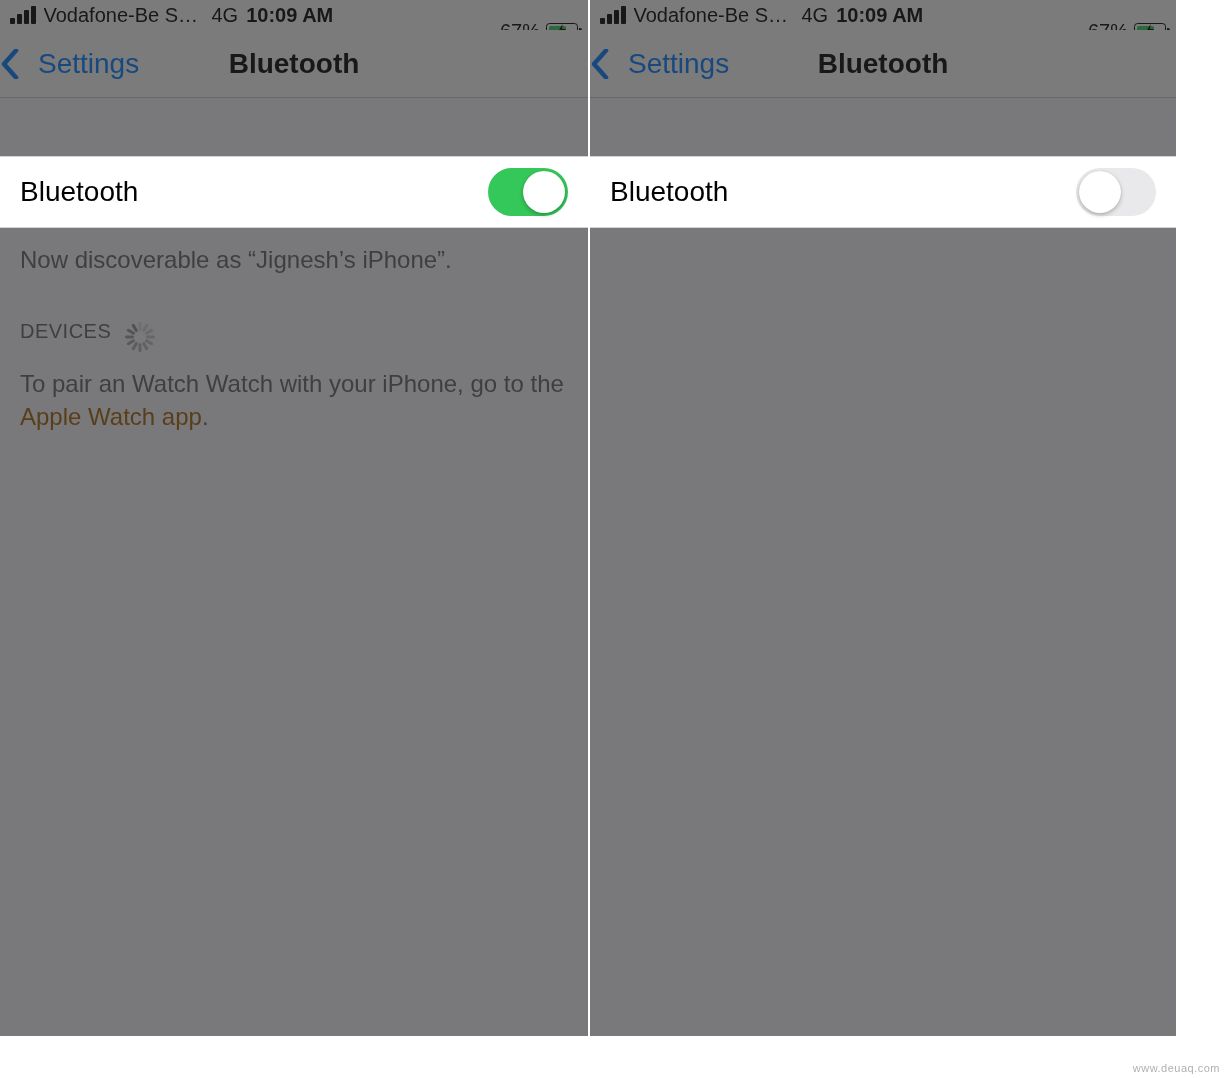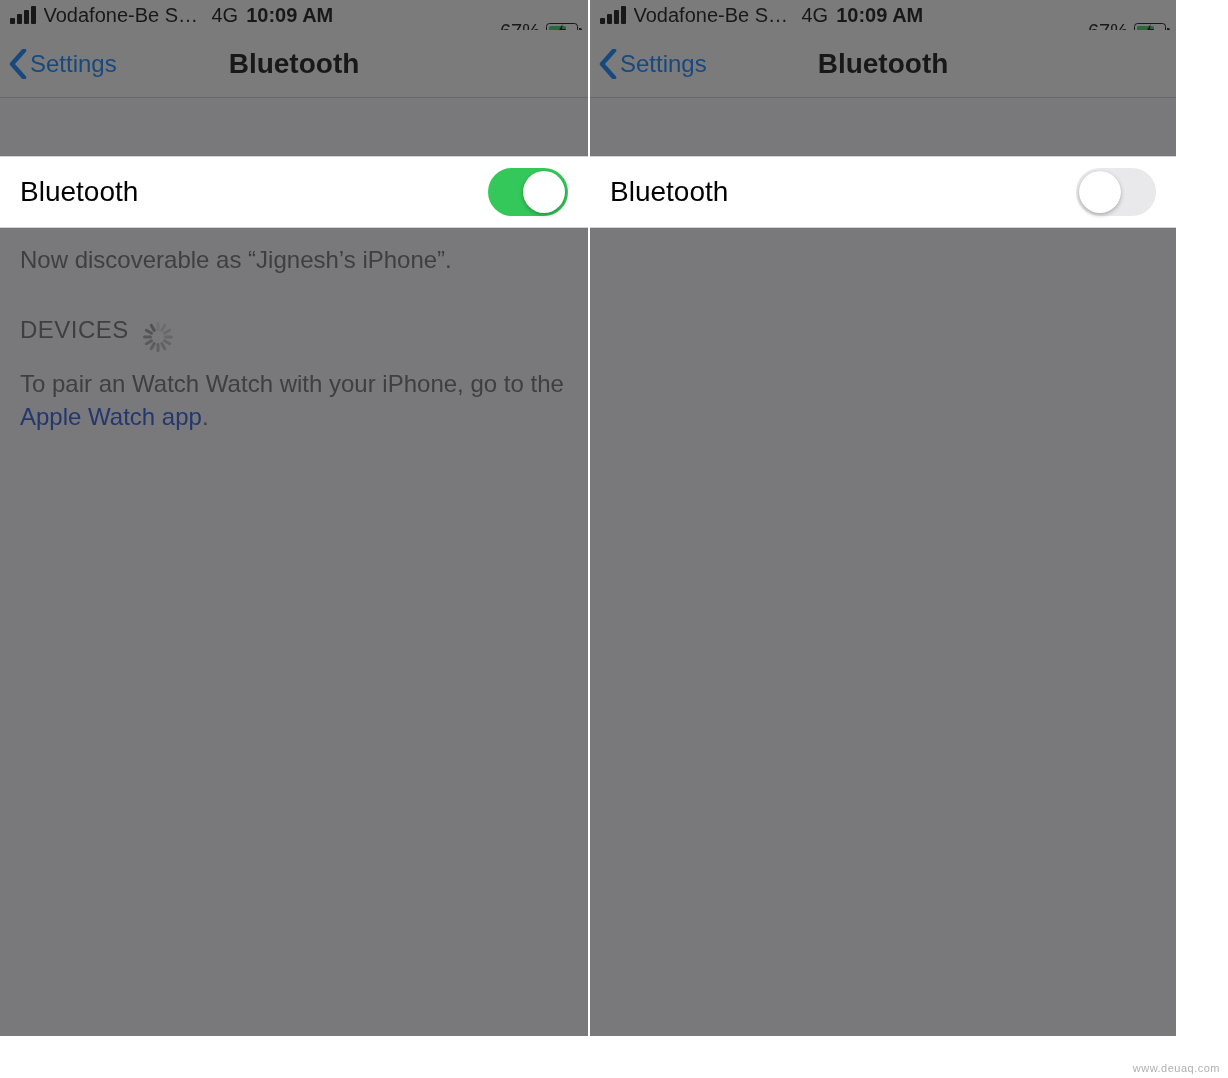--- a/index.html
+++ b/index.html
@@ -63,23 +63,22 @@
     height: 68px;
     background: #f7f7f7;
     border-bottom: 1px solid #c8c7cc;
     position: relative;
     display: flex;
     align-items: center;
   }
   .back {
     display: flex; align-items: center;
     color: #007aff;
-    font-size: 24px;
-    padding-left: 8px;
-    gap: 2px;
+    font-size: 28px;
+    gap: 18px;
   }
   .nav-title {
     position: absolute; left: 0; right: 0;
     text-align: center;
     font-size: 28px;
     font-weight: 700;
     color: #000;
     pointer-events: none;
   }
 
@@ -106,32 +105,32 @@
     position: absolute; top: 3px; width: 42px; height: 42px;
     background: #fff; border-radius: 50%;
     box-shadow: 0 2px 4px rgba(0,0,0,0.25), 0 0 1px rgba(0,0,0,0.15);
   }
   .toggle.on { background: #34c759; }
   .toggle.on .knob { right: 3px; }
   .toggle.off { background: #e9e9eb; }
   .toggle.off .knob { left: 3px; }
 
   .footer-text { padding: 16px 20px 0; font-size: 24px; color: #636366; line-height: 1.35; }
-  .section-hdr { padding: 40px 20px 0; font-size: 24px; color: #636366; display:flex; align-items:flex-start; gap:14px; letter-spacing: .5px; }
+  .section-hdr { padding: 40px 20px 0; font-size: 20px; color: #636366; display:flex; align-items:center; gap:14px; letter-spacing: .5px; }
   .spinner {
     width: 30px; height: 30px; position: relative;
   }
   .spinner span {
     position:absolute; left:50%; top:50%;
     width:3px; height:9px; background:#8e8e93;
     border-radius:1.5px;
     transform-origin: 50% 15px;
   }
   .pair-text { padding: 22px 20px 0; font-size: 24px; color: #636366; line-height: 1.35; }
-  .link { color: #1d4ed8; }
+  .link { color: #a16207; }
 
   
   .gutter-right { position:absolute; top:0; right:0; width:52px; height:1036px; background:#fff; }
   .gutter-bottom { position:absolute; left:0; bottom:0; right:0; height:42px; background:#fff; }
   .watermark { position:absolute; right:8px; bottom:4px; font-size:11px; color:#b0b0b0; letter-spacing:.5px; font-family: Arial, sans-serif; }
 </style>
 </head>
 <body>
 
 <div class="screens">

